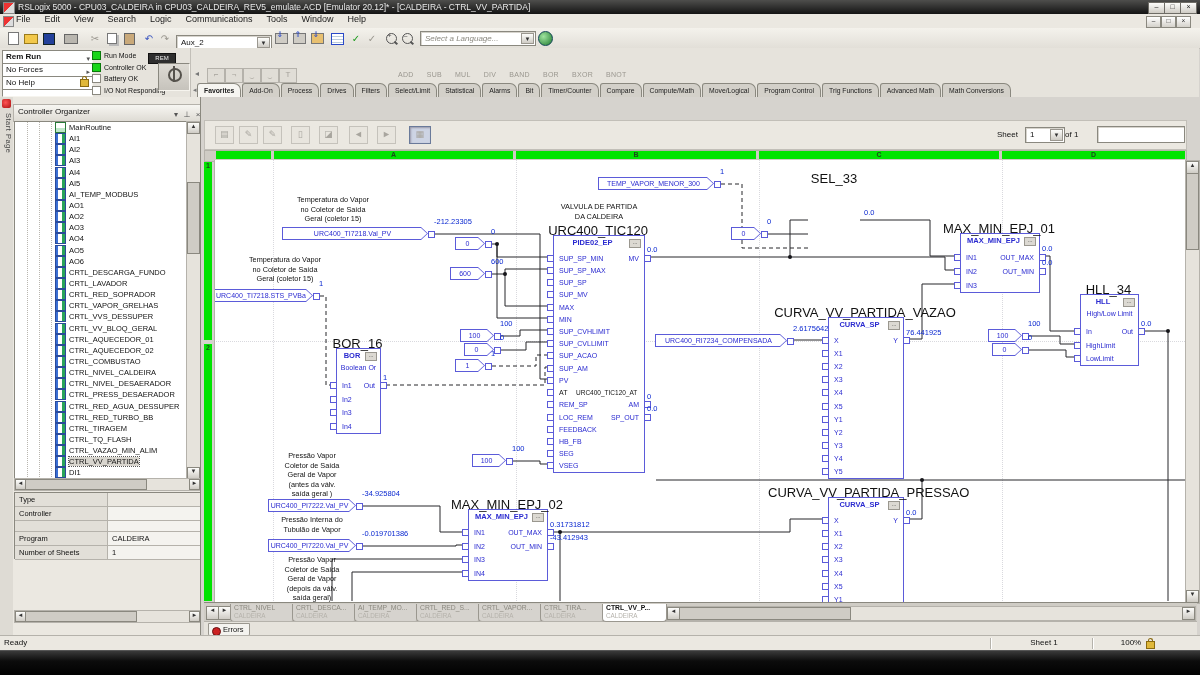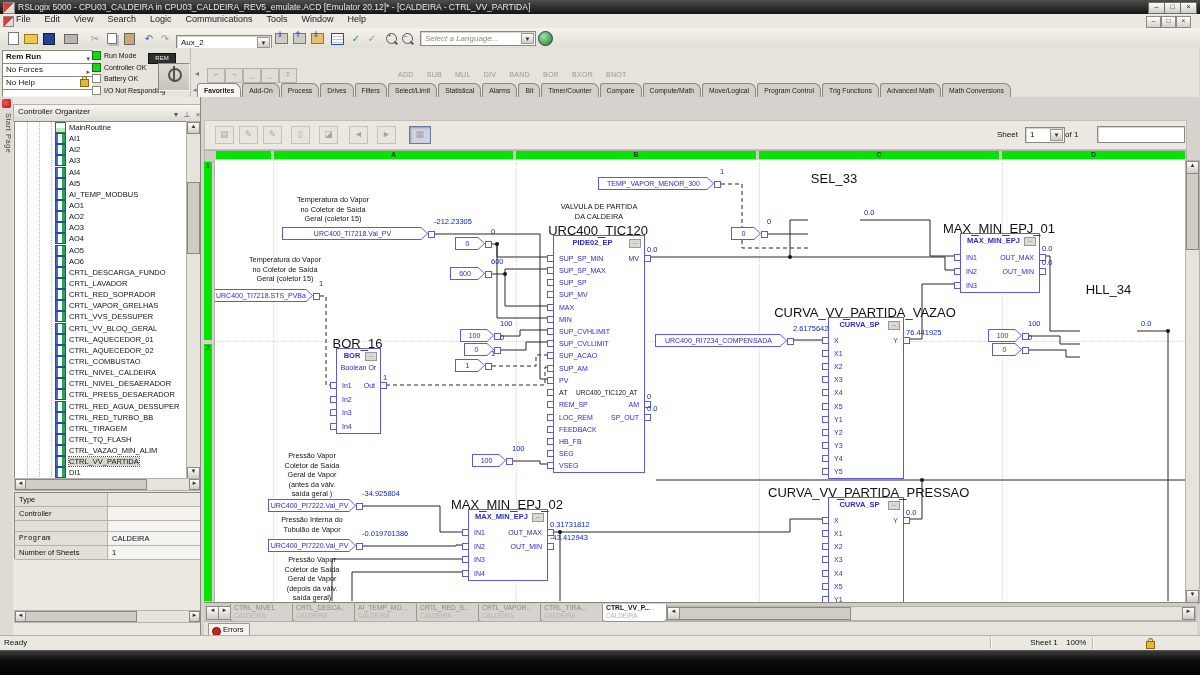--- a/index.html
+++ b/index.html
@@ -458,21 +458,21 @@
     </div>
     <div class="prow" style="height: 13px;">
       <div class="pkey" style="line-height: 13px;">Controller</div>
       <div class="pval" style="line-height: 13px;"></div>
     </div>
     <div class="prow" style="height: 10px;">
       <div class="pkey" style="line-height: 10px;"></div>
       <div class="pval" style="line-height: 10px;"></div>
     </div>
     <div class="prow" style="height: 13px;">
-      <div class="pkey" style="line-height: 13px; font-family: Liberation Mono, monospace;">Program</div>
+      <div class="pkey" style="line-height: 13px;">Program</div>
       <div class="pval" style="line-height: 13px;">CALDEIRA</div>
     </div>
     <div class="prow" style="height: 13px;">
       <div class="pkey" style="line-height: 13px;">Number of Sheets</div>
       <div class="pval" style="line-height: 13px;">1</div>
     </div>
   </div>
 <div class="abs hscroll" style="left:14px;top:610px;width:185px;height:11px">
   <div class="sbarrow" style="left:0;top:0;width:9px;height:9px">◄</div>
   <div class="sbthumb" style="left:10px;top:0;width:110px;height:9px"></div>
@@ -748,20 +748,33 @@
         <div class="pin-lab" style="left: 5px; top: 32.5px;">IN2</div>
         <div class="stub" style="left: -7px; top: 33.5px;"></div>
         <div class="pin-lab out" style="right: 5px; top: 32.5px;">OUT_MIN</div>
         <div class="stub" style="right: -7px; top: 33.5px;"></div>
         <div class="pin-lab" style="left: 5px; top: 46.5px;">IN3</div>
         <div class="stub" style="left: -7px; top: 47.5px;"></div>
       </div>
       <div class="blk-tag" style="left: 900px; top: 222px; width: 198px;">MAX_MIN_EPJ_01</div>
       <div class="val" style="left: 1042px; top: 245px;">0.0</div>
       <div class="val" style="left: 1042px; top: 259px;">0.0</div>
+      <div class="blk" style="left: 1080px; top: 295px; width: 57px; height: 70px;">
+        <div class="blk-type">HLL</div>
+        <div class="blk-ell">...</div>
+        <div class="blk-sub">High/Low Limit</div>
+        <div class="pin-lab" style="left: 5px; top: 32.1667px;">In</div>
+        <div class="stub" style="left: -7px; top: 33.1667px;"></div>
+        <div class="pin-lab out" style="right: 5px; top: 32.1667px;">Out</div>
+        <div class="stub" style="right: -7px; top: 33.1667px;"></div>
+        <div class="pin-lab" style="left: 5px; top: 45.5px;">HighLimit</div>
+        <div class="stub" style="left: -7px; top: 46.5px;"></div>
+        <div class="pin-lab" style="left: 5px; top: 58.8333px;">LowLimit</div>
+        <div class="stub" style="left: -7px; top: 59.8333px;"></div>
+      </div>
       <div class="blk-tag" style="left: 1020px; top: 283px; width: 177px;">HLL_34</div>
       <div class="val" style="left: 1141px; top: 319.667px;">0.0</div>
       <div class="blk" style="left: 828px; top: 318px; width: 74px; height: 160px;">
         <div class="blk-type">CURVA_SP</div>
         <div class="blk-ell">...</div>
         <div class="pin-lab" style="left: 5px; top: 18.0455px;">X</div>
         <div class="stub" style="left: -7px; top: 19.0455px;"></div>
         <div class="pin-lab out" style="right: 5px; top: 18.0455px;">Y</div>
         <div class="stub" style="right: -7px; top: 19.0455px;"></div>
         <div class="pin-lab" style="left: 5px; top: 31.1364px;">X1</div>
@@ -879,21 +892,21 @@
     <div class="errdot"></div>
     <span>Errors</span>
   </div>
 </div>
 
 <div class="abs statusbar">
   <div class="abs" style="left:4px;top:2px">Ready</div>
   <div class="sdiv" style="left:990px"></div>
   <div class="abs" style="left:1000px;top:2px;width:88px;text-align:center">Sheet 1</div>
   <div class="sdiv" style="left:1092px"></div>
-  <div class="abs" style="left:1066px;top:2px;width:42px;text-align:left">100%</div>
+  <div class="abs" style="left:1110px;top:2px;width:42px;text-align:center">100%</div>
   <div class="abs lock" style="left:1146px;top:5px"></div>
 </div>
 
 <div class="abs taskbar">
   
   
   
   
   
   

